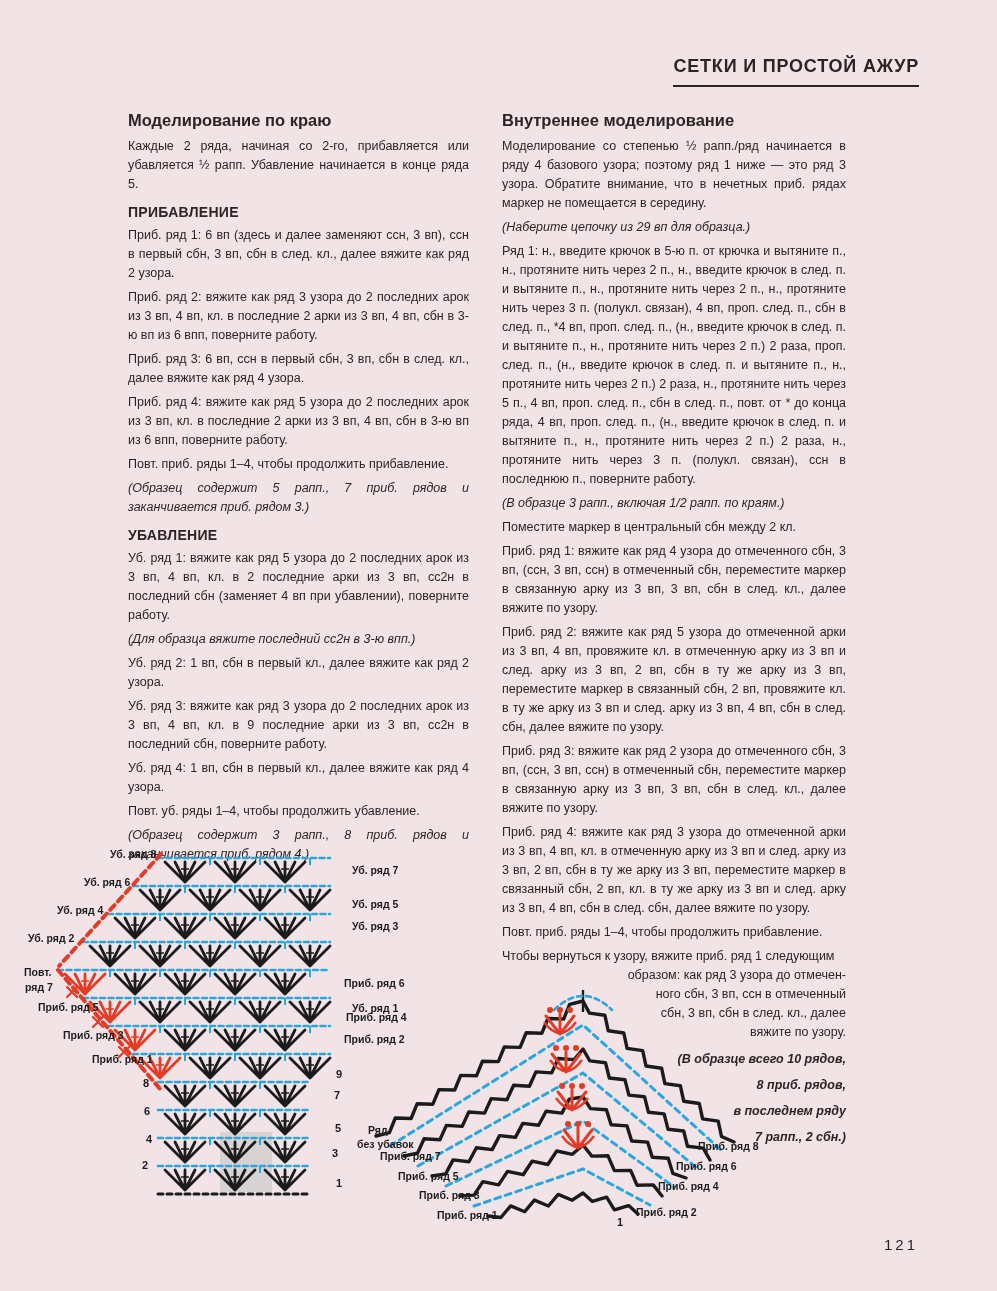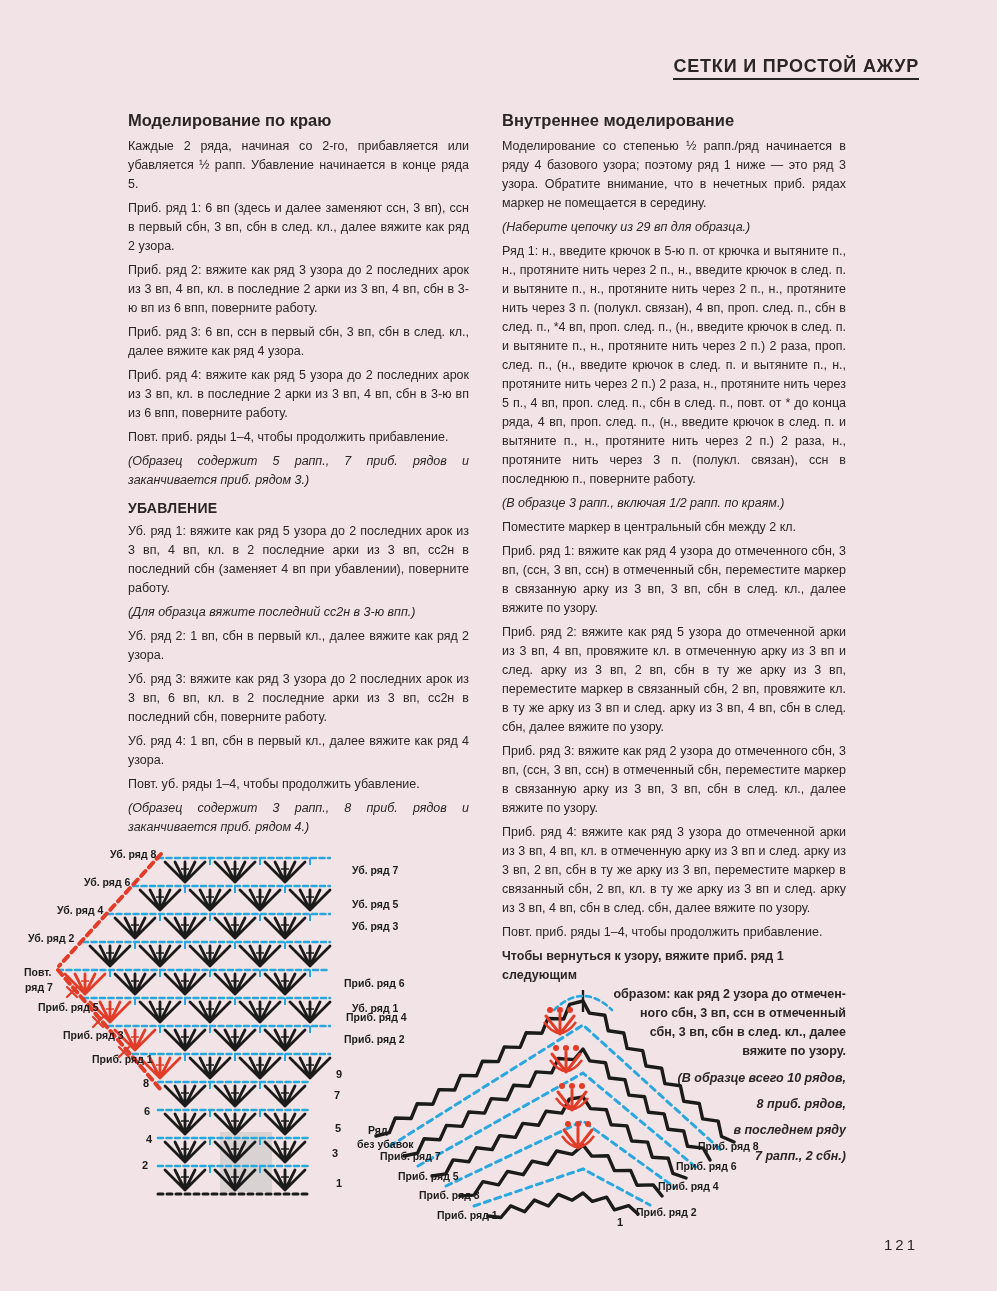--- a/index.html
+++ b/index.html
@@ -1,27 +1,27 @@
 <!DOCTYPE html>
 <html><head>
 <meta charset="utf-8">
 <style>
   html,body{margin:0;padding:0;background:#d8d0d2;}
   .page{position:relative;width:997px;height:1291px;background:#f2e4e6;overflow:hidden;
         color:#2b2526;font-family:"Liberation Sans","DejaVu Sans",sans-serif;}
   .running-head{position:absolute;top:56px;right:78px;font-size:18px;font-weight:bold;
-        letter-spacing:0.8px;padding-bottom:1px;border-bottom:2px solid #2b2526;white-space:nowrap;}
+        letter-spacing:0.8px;padding-bottom:8px;border-bottom:2px solid #2b2526;white-space:nowrap;}
   .col{position:absolute;top:111px;font-size:12.5px;line-height:19px;text-align:justify;}
   .col-left{left:128px;width:341px;}
   .col-right{left:502px;width:344px;}
   .col h2{font-size:16.5px;margin:0 0 7px 0;text-align:left;}
   .col h3{font-size:14px;margin:9px 0 4px 0;letter-spacing:0.3px;text-align:left;}
   .col p{margin:0 0 5px 0;}
   .col p.note{font-style:italic;}
-  .return-block{margin-top:1px;font-weight:bold;}
+  .return-block{margin-top:1px;}
   .wrap-line{display:block;text-align:right;white-space:nowrap;}
   .wrap-line.first{text-align:left;white-space:normal;}
   .note-lines{font-style:italic;margin-top:4px;}
   .note-line{display:block;text-align:right;line-height:26px;white-space:nowrap;font-weight:bold;}
   .dlabel{position:absolute;font-size:10.5px;font-weight:bold;white-space:nowrap;color:#1c1c1c;}
   .dnum{position:absolute;font-size:11px;font-weight:bold;color:#1c1c1c;}
   .pagenum{position:absolute;left:884px;top:1236px;font-size:15px;letter-spacing:3px;color:#2b2526;}
   svg.diagram{position:absolute;overflow:visible;}
   #edge-svg{left:28px;top:842px;}
   #corner-svg{left:368px;top:990px;}
@@ -29,51 +29,52 @@
 </head>
 <body>
 
 <div class="page">
 
   <div class="running-head">СЕТКИ И ПРОСТОЙ АЖУР</div>
 
   <div class="col col-left">
     <h2>Моделирование по краю</h2>
     <p>Каждые 2 ряда, начиная со 2-го, прибавляется или убавляется ½ рапп. Убавление начинается в конце ряда 5.</p>
+    <h3>ПРИБАВЛЕНИЕ</h3>
     <p>Приб. ряд 1: 6 вп (здесь и далее заменяют ссн, 3 вп), ссн в первый сбн, 3 вп, сбн в след. кл., далее вяжите как ряд 2 узора.</p>
     <p>Приб. ряд 2: вяжите как ряд 3 узора до 2 последних арок из 3 вп, 4 вп, кл. в последние 2 арки из 3 вп, 4 вп, сбн в 3-ю вп из 6 впп, поверните работу.</p>
     <p>Приб. ряд 3: 6 вп, ссн в первый сбн, 3 вп, сбн в след. кл., далее вяжите как ряд 4 узора.</p>
     <p>Приб. ряд 4: вяжите как ряд 5 узора до 2 последних арок из 3 вп, кл. в последние 2 арки из 3 вп, 4 вп, сбн в 3-ю вп из 6 впп, поверните работу.</p>
     <p>Повт. приб. ряды 1–4, чтобы продолжить прибавление.</p>
     <p class="note">(Образец содержит 5 рапп., 7 приб. рядов и заканчивается приб. рядом 3.)</p>
     <h3>УБАВЛЕНИЕ</h3>
     <p>Уб. ряд 1: вяжите как ряд 5 узора до 2 последних арок из 3 вп, 4 вп, кл. в 2 последние арки из 3 вп, сс2н в последний сбн (заменяет 4 вп при убавлении), поверните работу.</p>
     <p class="note">(Для образца вяжите последний сс2н в 3-ю впп.)</p>
     <p>Уб. ряд 2: 1 вп, сбн в первый кл., далее вяжите как ряд 2 узора.</p>
-    <p>Уб. ряд 3: вяжите как ряд 3 узора до 2 последних арок из 3 вп, 6 вп, кл. в 2 последние арки из 3 вп, сс2н в последний сбн, поверните работу.</p>
+    <p>Уб. ряд 3: вяжите как ряд 3 узора до 2 последних арок из 3 вп, 4 вп, кл. в 9 последние арки из 3 вп, сс2н в последний сбн, поверните работу.</p>
     <p>Уб. ряд 4: 1 вп, сбн в первый кл., далее вяжите как ряд 4 узора.</p>
     <p>Повт. уб. ряды 1–4, чтобы продолжить убавление.</p>
     <p class="note">(Образец содержит 3 рапп., 8 приб. рядов и заканчивается приб. рядом 4.)</p>
   </div>
 
   <div class="col col-right">
     <h2>Внутреннее моделирование</h2>
     <p>Моделирование со степенью ½ рапп./ряд начинается в ряду 4 базового узора; поэтому ряд 1 ниже — это ряд 3 узора. Обратите внимание, что в нечетных приб. рядах маркер не помещается в середину.</p>
     <p class="note">(Наберите цепочку из 29 вп для образца.)</p>
     <p>Ряд 1: н., введите крючок в 5-ю п. от крючка и вытяните п., н., протяните нить через 2 п., н., введите крючок в след. п. и вытяните п., н., протяните нить через 2 п., н., протяните нить через 3 п. (полукл. связан), 4 вп, проп. след. п., сбн в след. п., *4 вп, проп. след. п., (н., введите крючок в след. п. и вытяните п., н., протяните нить через 2 п.) 2 раза, проп. след. п., (н., введите крючок в след. п. и вытяните п., н., протяните нить через 2 п.) 2 раза, н., протяните нить через 5 п., 4 вп, проп. след. п., сбн в след. п., повт. от * до конца ряда, 4 вп, проп. след. п., (н., введите крючок в след. п. и вытяните п., н., протяните нить через 2 п.) 2 раза, н., протяните нить через 3 п. (полукл. связан), ссн в последнюю п., поверните работу.</p>
     <p class="note">(В образце 3 рапп., включая 1/2 рапп. по краям.)</p>
     <p>Поместите маркер в центральный сбн между 2 кл.</p>
     <p>Приб. ряд 1: вяжите как ряд 4 узора до отмеченного сбн, 3 вп, (ссн, 3 вп, ссн) в отмеченный сбн, переместите маркер в связанную арку из 3 вп, 3 вп, сбн в след. кл., далее вяжите по узору.</p>
     <p>Приб. ряд 2: вяжите как ряд 5 узора до отмеченной арки из 3 вп, 4 вп, провяжите кл. в отмеченную арку из 3 вп и след. арку из 3 вп, 2 вп, сбн в ту же арку из 3 вп, переместите маркер в связанный сбн, 2 вп, провяжите кл. в ту же арку из 3 вп и след. арку из 3 вп, 4 вп, сбн в след. сбн, далее вяжите по узору.</p>
     <p>Приб. ряд 3: вяжите как ряд 2 узора до отмеченного сбн, 3 вп, (ссн, 3 вп, ссн) в отмеченный сбн, переместите маркер в связанную арку из 3 вп, 3 вп, сбн в след. кл., далее вяжите по узору.</p>
     <p>Приб. ряд 4: вяжите как ряд 3 узора до отмеченной арки из 3 вп, 4 вп, кл. в отмеченную арку из 3 вп и след. арку из 3 вп, 2 вп, сбн в ту же арку из 3 вп, переместите маркер в связанный сбн, 2 вп, кл. в ту же арку из 3 вп и след. арку из 3 вп, 4 вп, сбн в след. сбн, далее вяжите по узору.</p>
     <p>Повт. приб. ряды 1–4, чтобы продолжить прибавление.</p>
     <div class="return-block">
       <span class="wrap-line first">Чтобы вернуться к узору, вяжите приб. ряд 1 следующим</span>
-      <span class="wrap-line">образом: как ряд 2 узора до отмечен-</span>
+      <span class="wrap-line">образом: как ряд 3 узора до отмечен-</span>
       <span class="wrap-line">ного сбн, 3 вп, ссн в отмеченный</span>
       <span class="wrap-line">сбн, 3 вп, сбн в след. кл., далее</span>
       <span class="wrap-line">вяжите по узору.</span>
     </div>
     <div class="note-lines">
       <span class="note-line">(В образце всего 10 рядов,</span>
       <span class="note-line">8  приб.  рядов,</span>
       <span class="note-line">в последнем ряду</span>
       <span class="note-line">7 рапп., 2 сбн.)</span>
     </div>

